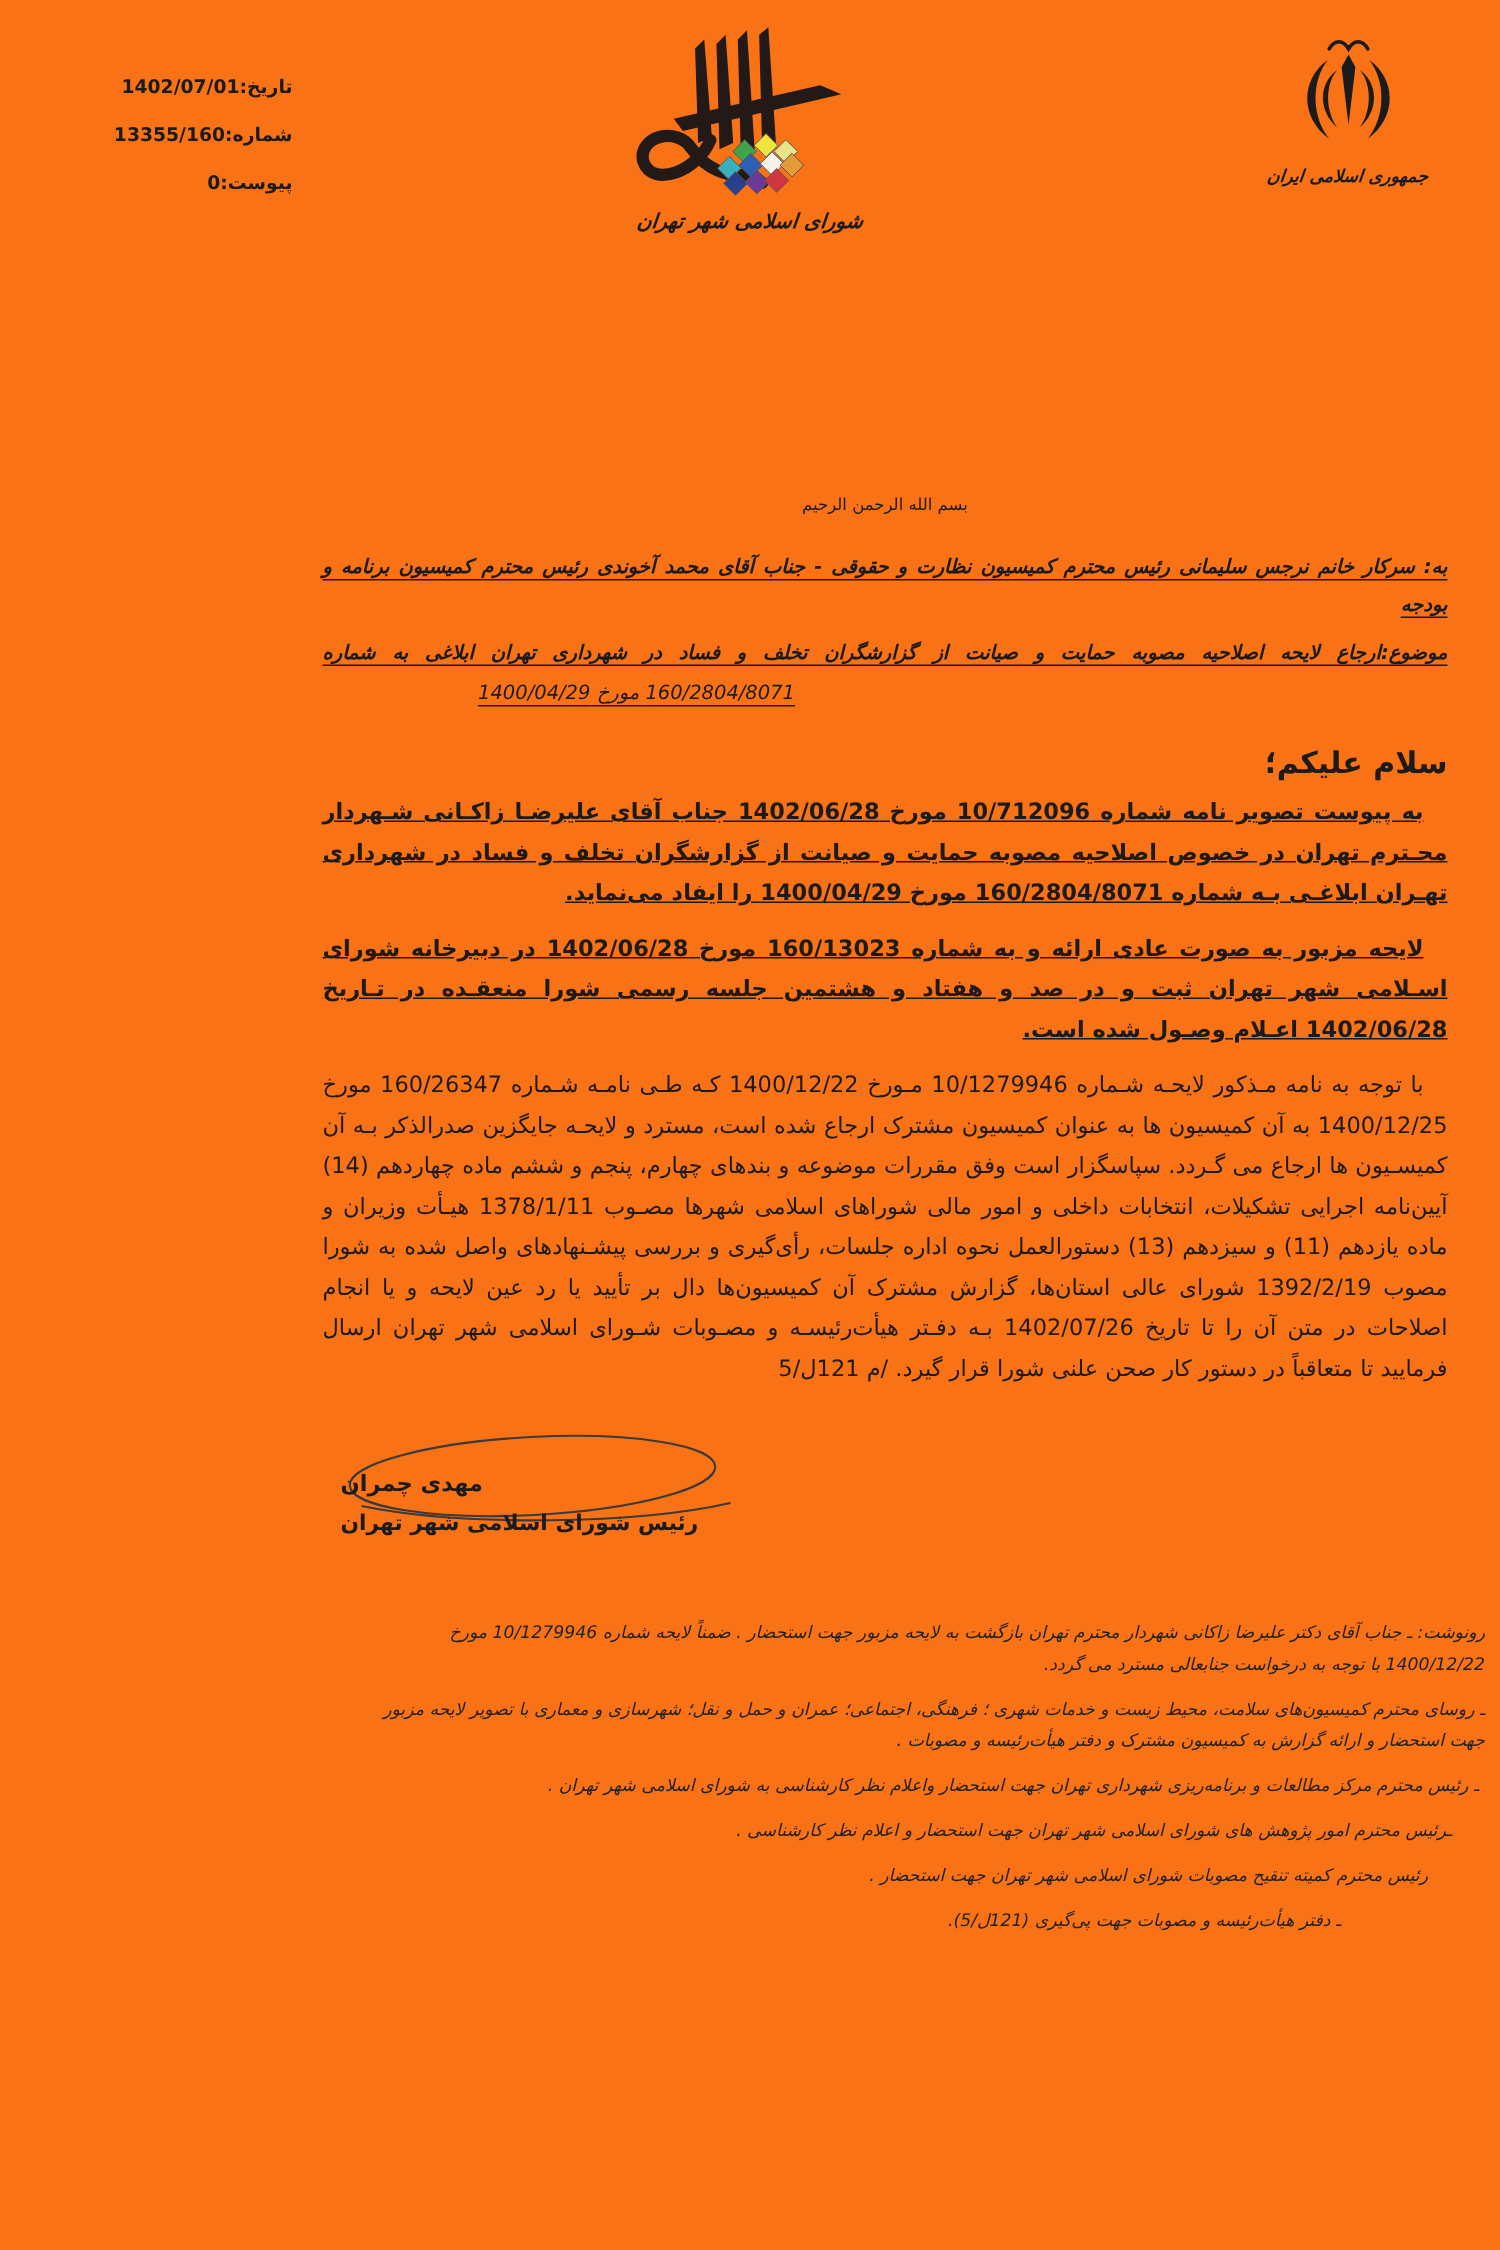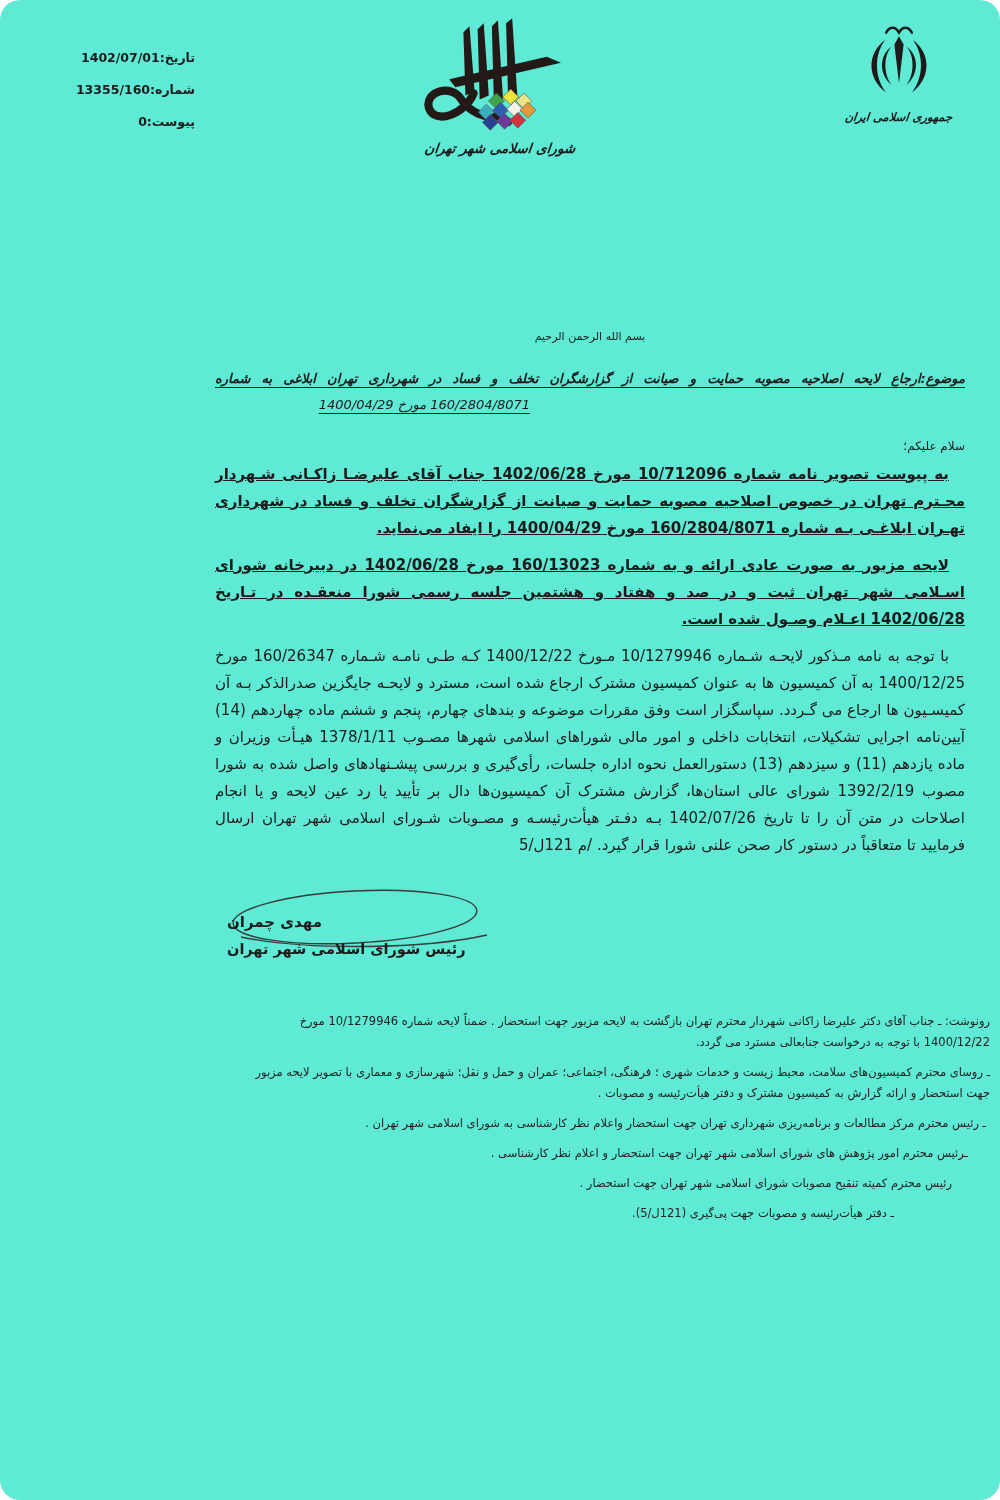--- a/index.html
+++ b/index.html
@@ -1,18 +1,18 @@
 <!DOCTYPE html>
 <html lang="fa"><head>
 <meta charset="utf-8">
 <style>
   html,body{margin:0;padding:0;background:#fff;}
   .page{
-    position:relative;width:1000px;height:1500px;background:#5eead4;
-    font-family:"DejaVu Sans",sans-serif;color:#1b1b1b;overflow:hidden;border-radius:20px;
+    position:relative;width:1000px;height:1500px;background:#f97316;
+    font-family:"DejaVu Sans",sans-serif;color:#1b1b1b;overflow:hidden;
   }
   
   .meta{position:absolute;top:50px;left:55px;width:140px;direction:rtl;text-align:right;}
   .meta-line{font-weight:bold;font-size:12.5px;margin-bottom:17px;white-space:nowrap;}
   
   .council-logo{position:absolute;top:10px;left:50%;transform:translateX(-50%);width:210px;text-align:center;}
   .council-name{margin-top:4px;font-size:13.5px;font-weight:bold;font-style:italic;transform:skewX(-6deg);}
   
   .iran-emblem{position:absolute;top:22px;right:24px;width:155px;text-align:center;}
   .iran-name{margin-top:2px;font-size:11.5px;font-weight:bold;font-style:italic;transform:skewX(-6deg);}
@@ -23,32 +23,32 @@
     font-size:13px;font-weight:bold;font-style:italic;
     text-decoration:underline;text-underline-offset:4px;
     text-align:justify;text-align-last:justify;line-height:1.9;
   }
   .subject-line{margin-top:8px;}
   .subject-line2{text-align:right;padding-right:435px;margin-top:2px;}
   .subject-line2 span{
     font-size:13px;font-weight:normal;font-style:italic;
     text-decoration:underline;text-underline-offset:4px;
   }
-  .salutation{margin-top:26px;font-size:12px;font-weight:normal;}
+  .salutation{margin-top:26px;font-size:20px;font-weight:bold;}
   .para{margin:8px 0 10px 0;font-size:15px;line-height:27px;text-align:justify;text-indent:16px;}
   .para.bold{font-weight:bold;text-decoration:underline;}
   .para .bold-span{font-weight:normal;}
   .para .reg-span{font-weight:normal;}
   
   .signature{position:relative;width:260px;margin:34px 478px 0 auto;height:92px;text-align:left;}
   .sig-scribble{position:absolute;top:-6px;left:-12px;}
   .sig-name{position:relative;z-index:2;padding-top:20px;font-size:15px;font-weight:bold;}
   .sig-title{position:relative;z-index:2;margin-top:10px;font-size:14.5px;font-weight:bold;white-space:nowrap;}
   
-  .footer{margin-top:26px;margin-left:20px;margin-right:-25px;}
+  .footer{margin-top:26px;margin-left:20px;margin-right:-25px;font-style:italic;}
   .fitem{font-size:11.5px;line-height:21px;text-align:right;margin-bottom:9px;color:#222;}
   .f2{padding-right:4px;}
   .f3{padding-right:22px;}
   .f4{padding-right:38px;}
   .f5{padding-right:96px;}
 </style>
 </head>
 <body>
 
 <div class="page">
@@ -92,20 +92,21 @@
       <path d="M42,24 C28,34 28,54 42,66 C33,54 33,34 42,24 Z" fill="#1b1b1b"></path>
       <path d="M35,17 C15,31 15,59 36,74 C23,58 23,32 35,17 Z" fill="#1b1b1b"></path>
       <path d="M58,24 C72,34 72,54 58,66 C67,54 67,34 58,24 Z" fill="#1b1b1b"></path>
       <path d="M65,17 C85,31 85,59 64,74 C77,58 77,32 65,17 Z" fill="#1b1b1b"></path>
     </svg>
     <div class="iran-name">جمهوری اسلامی ایران</div>
   </div>
 
   <div class="content">
     <div class="besmellah">بسم الله الرحمن الرحیم</div>
+    <div class="to-line">به: سرکار خانم نرجس سلیمانی رئیس محترم کمیسیون نظارت و حقوقی - جناب آقای محمد آخوندی رئیس محترم کمیسیون برنامه و بودجه</div>
     <div class="subject-line">موضوع:ارجاع لایحه اصلاحیه مصوبه حمایت و صیانت از گزارشگران تخلف و فساد در شهرداری تهران ابلاغی به شماره</div>
     <div class="subject-line2"><span>160/2804/8071 مورخ 1400/04/29</span></div>
     <div class="salutation">سلام علیکم؛</div>
     <p class="para bold">به پیوست تصویر نامه شماره 10/712096  مورخ 1402/06/28 جناب آقای علیرضـا زاکـانی شـهردار محـترم تهران در خصوص اصلاحیه مصوبه حمایت و صیانت از گزارشگران تخلف و فساد در شهرداری تهـران ابلاغـی بـه شماره 160/2804/8071 مورخ 1400/04/29 را ایفاد می‌نماید.</p>
     <p class="para bold">لایحه مزبور به صورت عادی ارائه و به شماره 160/13023 مورخ 1402/06/28  در دبیرخانه شورای اسـلامی شهر تهران ثبت و در صد و هفتاد و هشتمین جلسه رسمی شورا منعقـده در تـاریخ  1402/06/28  اعـلام وصـول شده است.</p>
     <p class="para"><span class="reg-span">با توجه به نامه مـذکور لایحـه شـماره 10/1279946  مـورخ 1400/12/22   کـه طـی نامـه شـماره 160/26347 مورخ 1400/12/25 به آن کمیسیون ها به عنوان کمیسیون مشترک ارجاع شده است، مسترد و لایحـه جایگزین صدرالذکر  بـه آن کمیسـیون ها ارجاع می گـردد.  </span><span class="bold-span">سپاسگزار است وفق مقررات موضوعه و بندهای چهارم، پنجم و ششم ماده چهاردهم (14) آیین‌نامه اجرایی تشکیلات، انتخابات داخلی و امور مالی شوراهای اسلامی شهرها مصـوب 1378/1/11 هیـأت وزیران و ماده یازدهم (11)  و سیزدهم (13) دستورالعمل نحوه اداره جلسات، رأی‌گیری و بررسی پیشـنهادهای واصل شده به شورا مصوب 1392/2/19 شورای عالی استان‌ها، گزارش مشترک آن کمیسیون‌ها دال بر تأیید یا رد عین لایحه و یا انجام اصلاحات در متن آن را تا تاریخ  1402/07/26  بـه دفـتر هیأت‌رئیسـه و مصـوبات شـورای اسلامی شهر تهران ارسال فرمایید تا متعاقباً در دستور کار صحن علنی شورا قرار گیرد. /م 121ل/5</span></p>
 
     <div class="signature">
       <svg class="sig-scribble" width="290" height="78" viewBox="0 0 290 78">
         <ellipse cx="140" cy="30" rx="122" ry="26" fill="none" stroke="#3a3a3a" stroke-width="1.4" transform="rotate(-3 140 30)"></ellipse>

